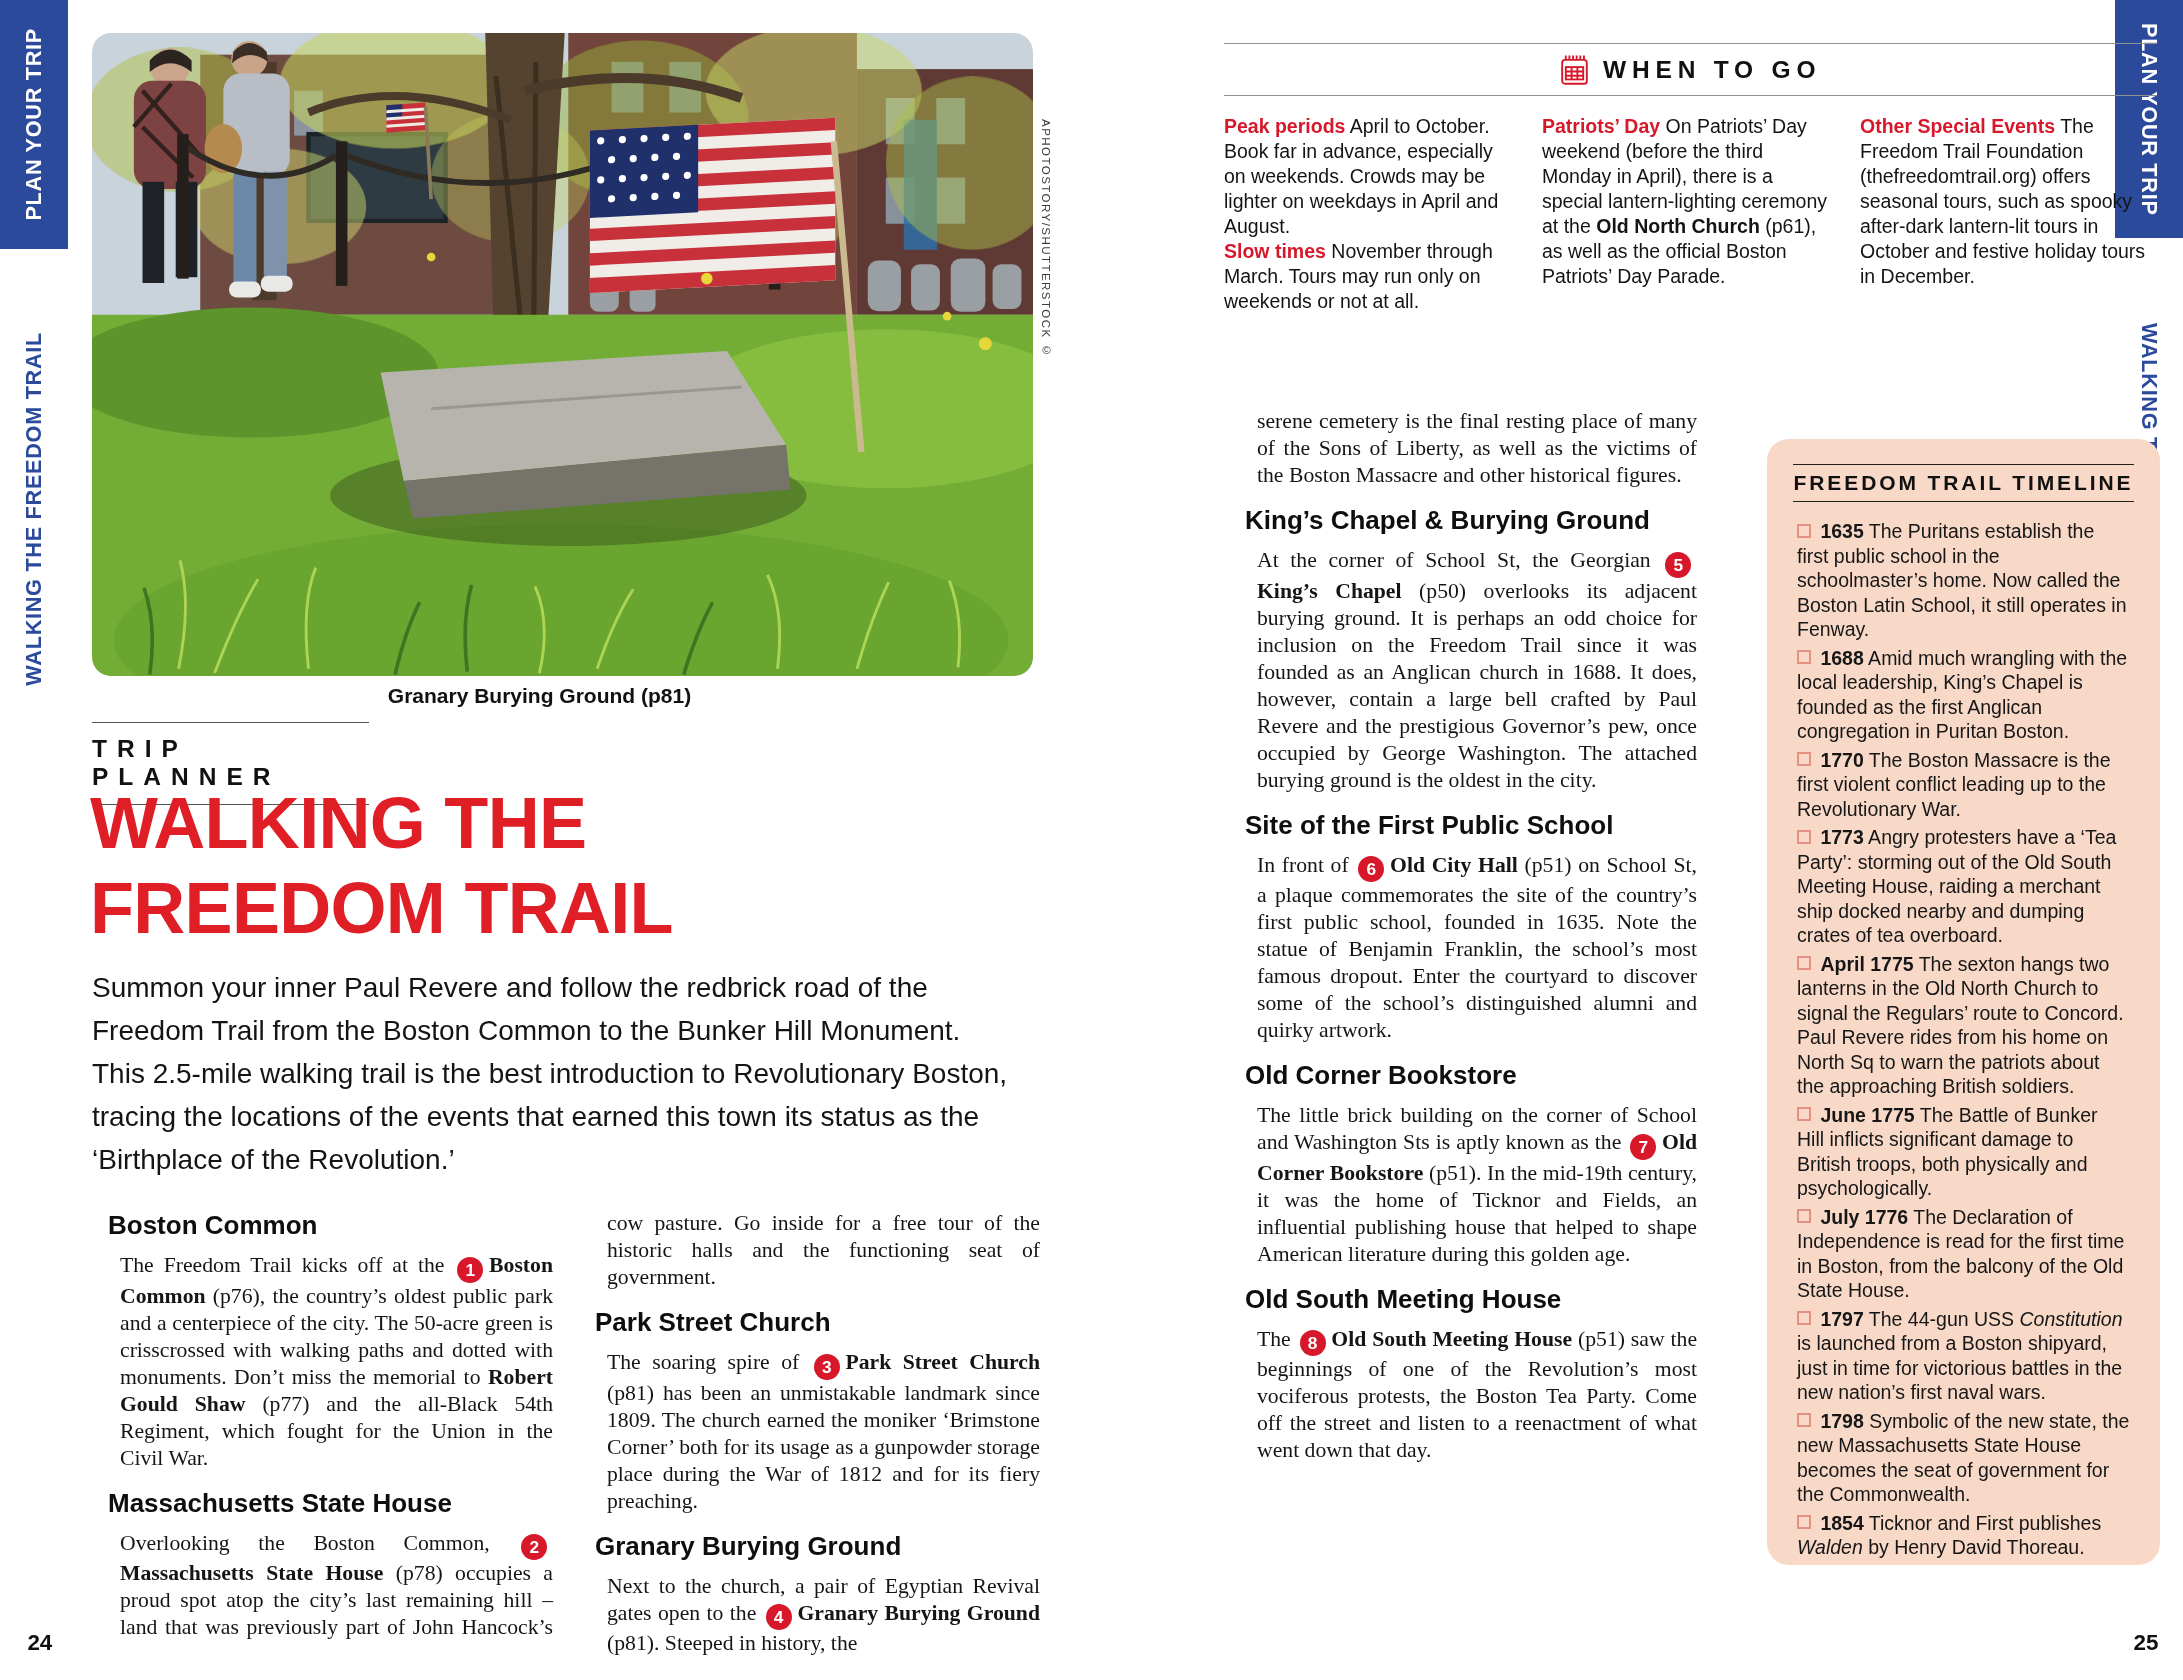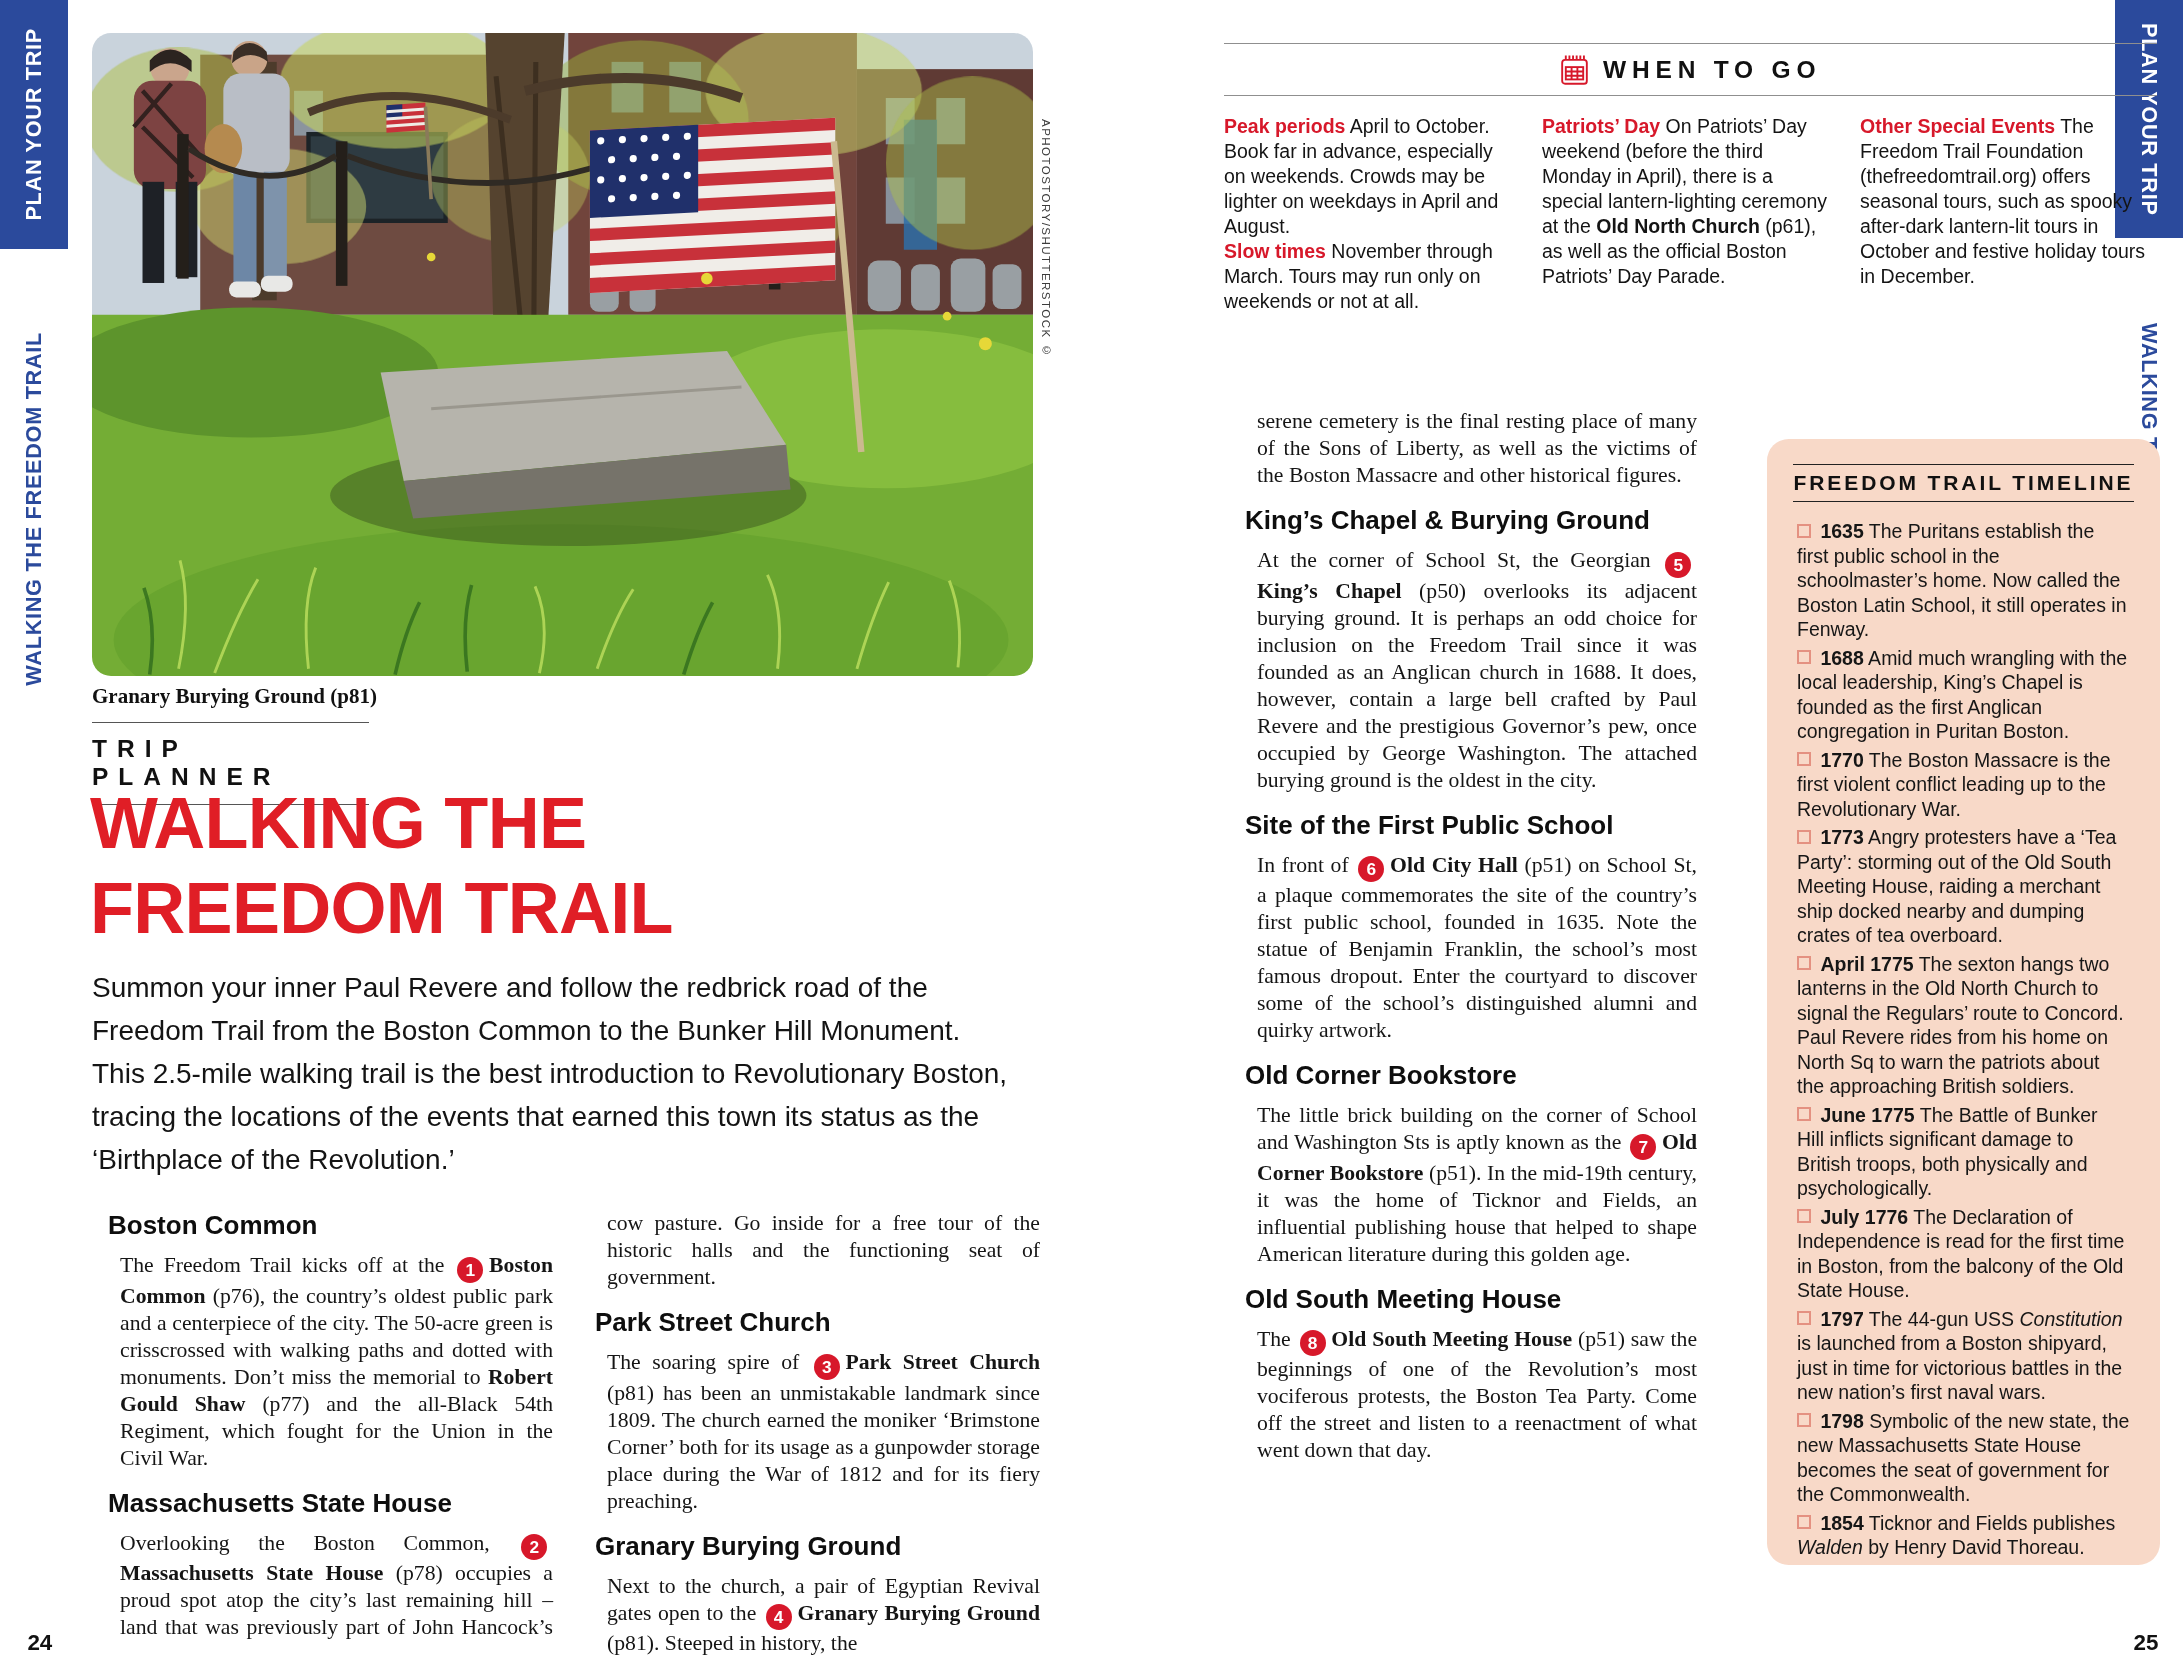--- a/index.html
+++ b/index.html
@@ -18,22 +18,22 @@
   .strip-left .vtxt span{transform:rotate(180deg);}
   .vt-plan-left{top:0;height:249px;color:#fff;}
   .vt-walk-left{top:254px;height:510px;color:#2b4a9c;}
   .vt-plan-right{top:0;height:238px;color:#fff;}
   .vt-walk-right{top:243px;height:514px;color:#2b4a9c;}
   
   .photo{position:absolute;left:92px;top:32.5px;width:941px;height:643px;border-radius:19px;overflow:hidden;}
   .photo svg{display:block;width:100%;height:100%;}
   .credit{position:absolute;left:1040px;top:119px;writing-mode:vertical-rl;
           font-size:11.6px;letter-spacing:1.4px;color:#3c3c3c;}
-  .caption{position:absolute;left:92px;top:684px;width:895px;text-align:left;
-           font-weight:700;font-size:21px;color:#111;font-family:Liberation Serif, serif;}
+  .caption{position:absolute;left:92px;top:684px;width:895px;text-align:center;
+           font-weight:700;font-size:21px;color:#111;}
   .kicker{position:absolute;left:92px;top:722px;width:277px;border-top:1.4px solid #555;border-bottom:1.4px solid #555;
           padding:12.3px 0;font-weight:700;font-size:24.5px;letter-spacing:10px;color:#111;}
   .title{position:absolute;left:90px;top:781px;color:#e01e26;font-weight:700;
          font-size:72px;line-height:85px;letter-spacing:-0.7px;}
   .intro{position:absolute;left:92px;top:966px;width:926px;font-size:28px;line-height:43px;color:#141414;}
   .two-col{position:absolute;left:108px;top:1210px;width:944px;column-count:2;column-gap:30px;}
   
   .sec h3{font-family:"Liberation Sans",sans-serif;font-weight:700;font-size:26px;line-height:30px;
           color:#0e0e0e;margin:16px 0 5.8px;}
   .two-col > div:first-of-type h3{margin-top:0;}
@@ -338,20 +338,20 @@
         <p class="tl-entry"><span class="tl-bullet"></span><span><span class="rb">April 1775</span><span> The sexton hangs two lanterns in the Old North Church to signal the Regulars’ route to Concord. Paul Revere rides from his home on North Sq to warn the patriots about the approaching British soldiers.</span></span></p>
 
         <p class="tl-entry"><span class="tl-bullet"></span><span><span class="rb">June 1775</span><span> The Battle of Bunker Hill inflicts significant damage to British troops, both physically and psychologically.</span></span></p>
 
         <p class="tl-entry"><span class="tl-bullet"></span><span><span class="rb">July 1776</span><span> The Declaration of Independence is read for the first time in Boston, from the balcony of the Old State House.</span></span></p>
 
         <p class="tl-entry"><span class="tl-bullet"></span><span><span class="rb">1797</span><span> The 44-gun USS </span><span class="ri">Constitution</span><span> is launched from a Boston shipyard, just in time for victorious battles in the new nation’s first naval wars.</span></span></p>
 
         <p class="tl-entry"><span class="tl-bullet"></span><span><span class="rb">1798</span><span> Symbolic of the new state, the new Massachusetts State House becomes the seat of government for the Commonwealth.</span></span></p>
 
-        <p class="tl-entry"><span class="tl-bullet"></span><span><span class="rb">1854</span><span> Ticknor and Fields publishes </span><span class="ri">Walden</span><span> by Henry David Thoreau.</span></span></p>
+        <p class="tl-entry"><span class="tl-bullet"></span><span><span class="rb">1854</span><span> Ticknor and First publishes </span><span class="ri">Walden</span><span> by Henry David Thoreau.</span></span></p>
       </div>
   </div>
 
   <div class="pn pn-right">25</div>
 
 </div>
 
 
 </body></html>

